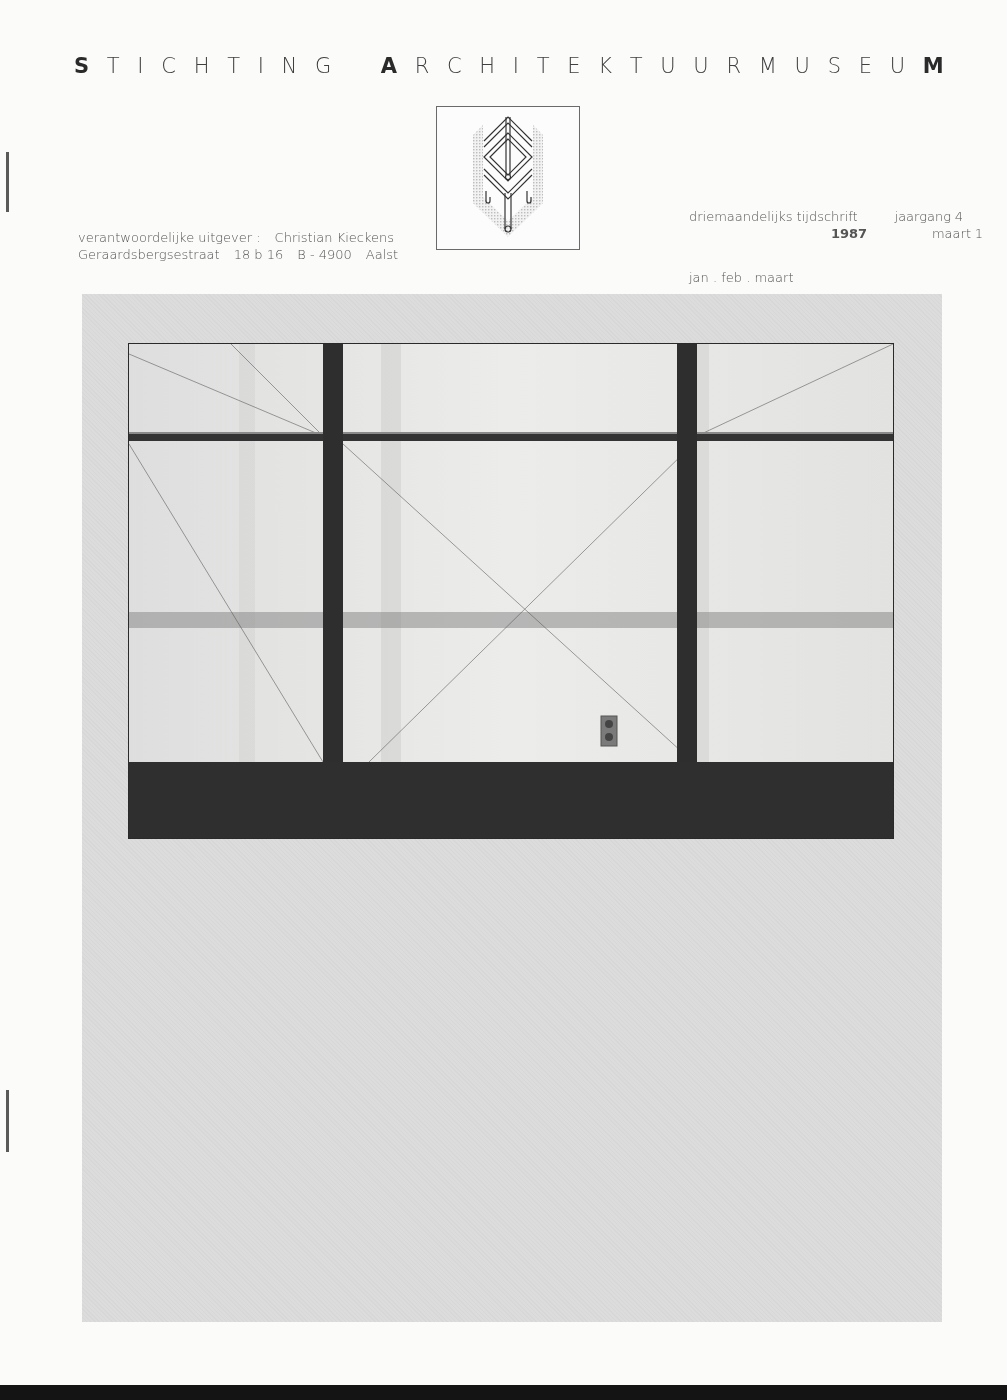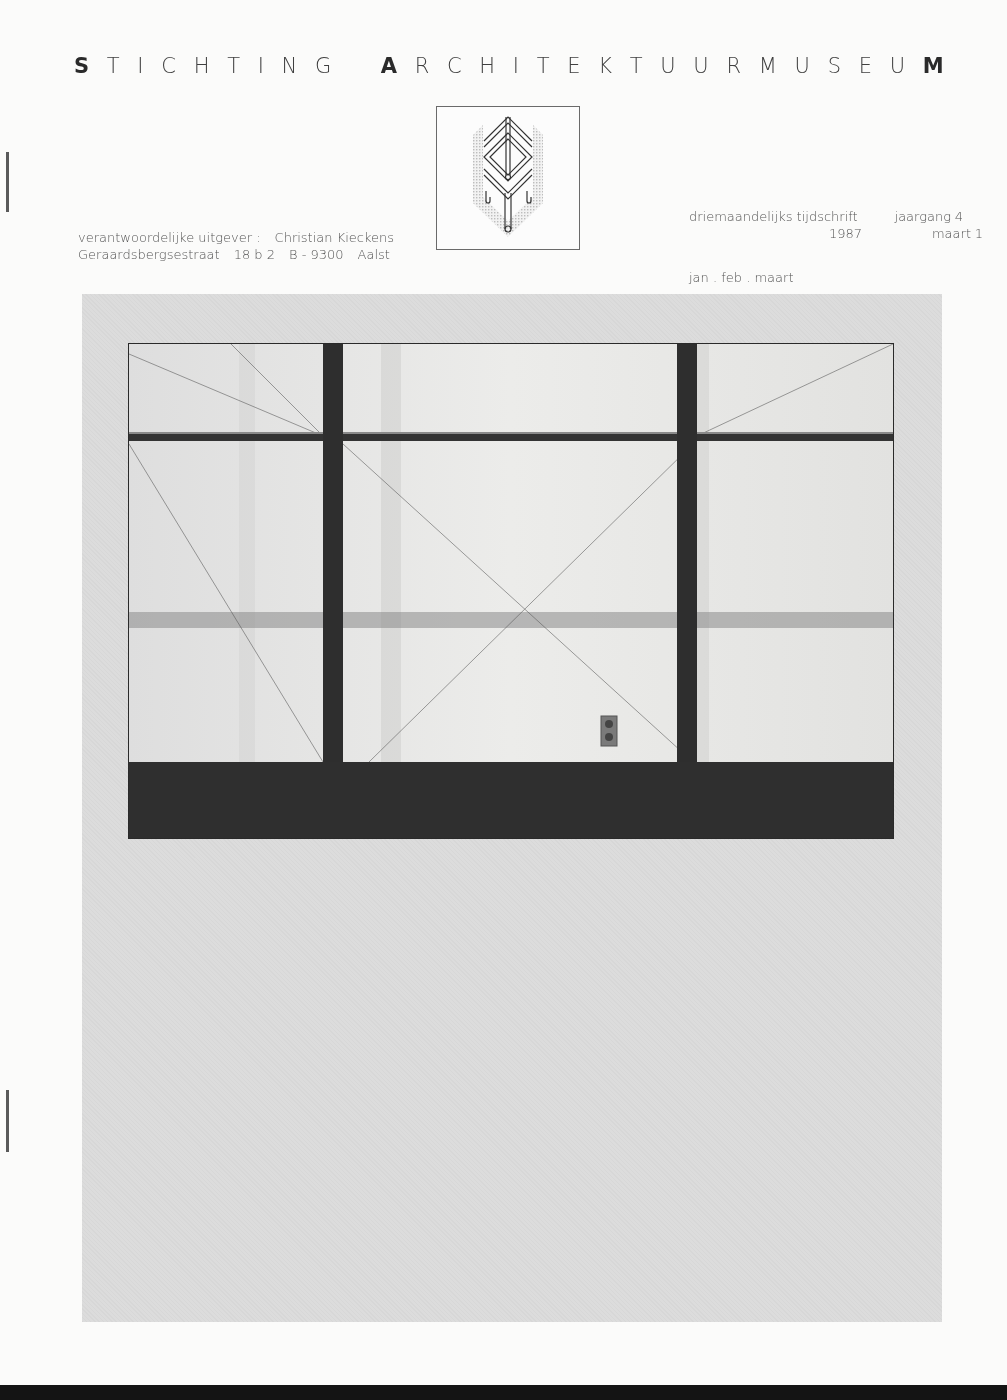--- a/index.html
+++ b/index.html
@@ -22,21 +22,21 @@
       position: absolute; left: 436px; top: 106px; width: 142px; height: 142px;
       border: 1px solid #6a6a6a; background: #fcfcfc;
     }
     .logo-box svg { width: 100%; height: 100%; display: block; }
     .info { position: absolute; font-size: 13px; line-height: 17px; color: #555; font-weight: 300; }
     .info-left { left: 78px; top: 220px; margin-top: 9px; }
     .info-right { left: 689px; top: 208px; }
     .row { display: flex; white-space: pre; }
     .info-left .row span + span { margin-left: 14px; }
     .info-right .c1 { width: 140px; margin-top: 44px; }
-    .info-right .c2 { width: 40px; text-align: left; }
+    .info-right .c2 { width: 40px; text-align: center; font-weight: bold; }
     .info-right .c3 { width: 82px; padding-left: 20px; text-align: right; }
     .info-right .c4 { width: 12px; text-align: right; }
     .grey-panel {
       position: absolute; left: 82px; top: 294px; width: 860px; height: 1028px;
       background:
         repeating-linear-gradient(45deg, rgba(0,0,0,0.025) 0 1px, transparent 1px 3px),
         #dcdcdc;
     }
     .photo {
       position: absolute; left: 128px; top: 343px; width: 764px; height: 494px;
@@ -110,22 +110,22 @@
   </svg>
 </div>
 
 <div class="info info-left">
   <div class="row">
     <span>verantwoordelijke uitgever :</span>
     <span>Christian Kieckens</span>
   </div>
   <div class="row">
     <span>Geraardsbergsestraat</span>
-    <span>18 b 2</span>
-    <span>B - 9300</span>
+    <span>18 b 16</span>
+    <span>B - 4900</span>
     <span>Aalst</span>
   </div>
 </div>
 
 <div class="info info-right">
   <div class="row">
     <span style="width:180px">driemaandelijks tijdschrift</span>
     <span class="c3" style="padding-left:0">jaargang</span>
     <span class="c4">4</span>
   </div>

